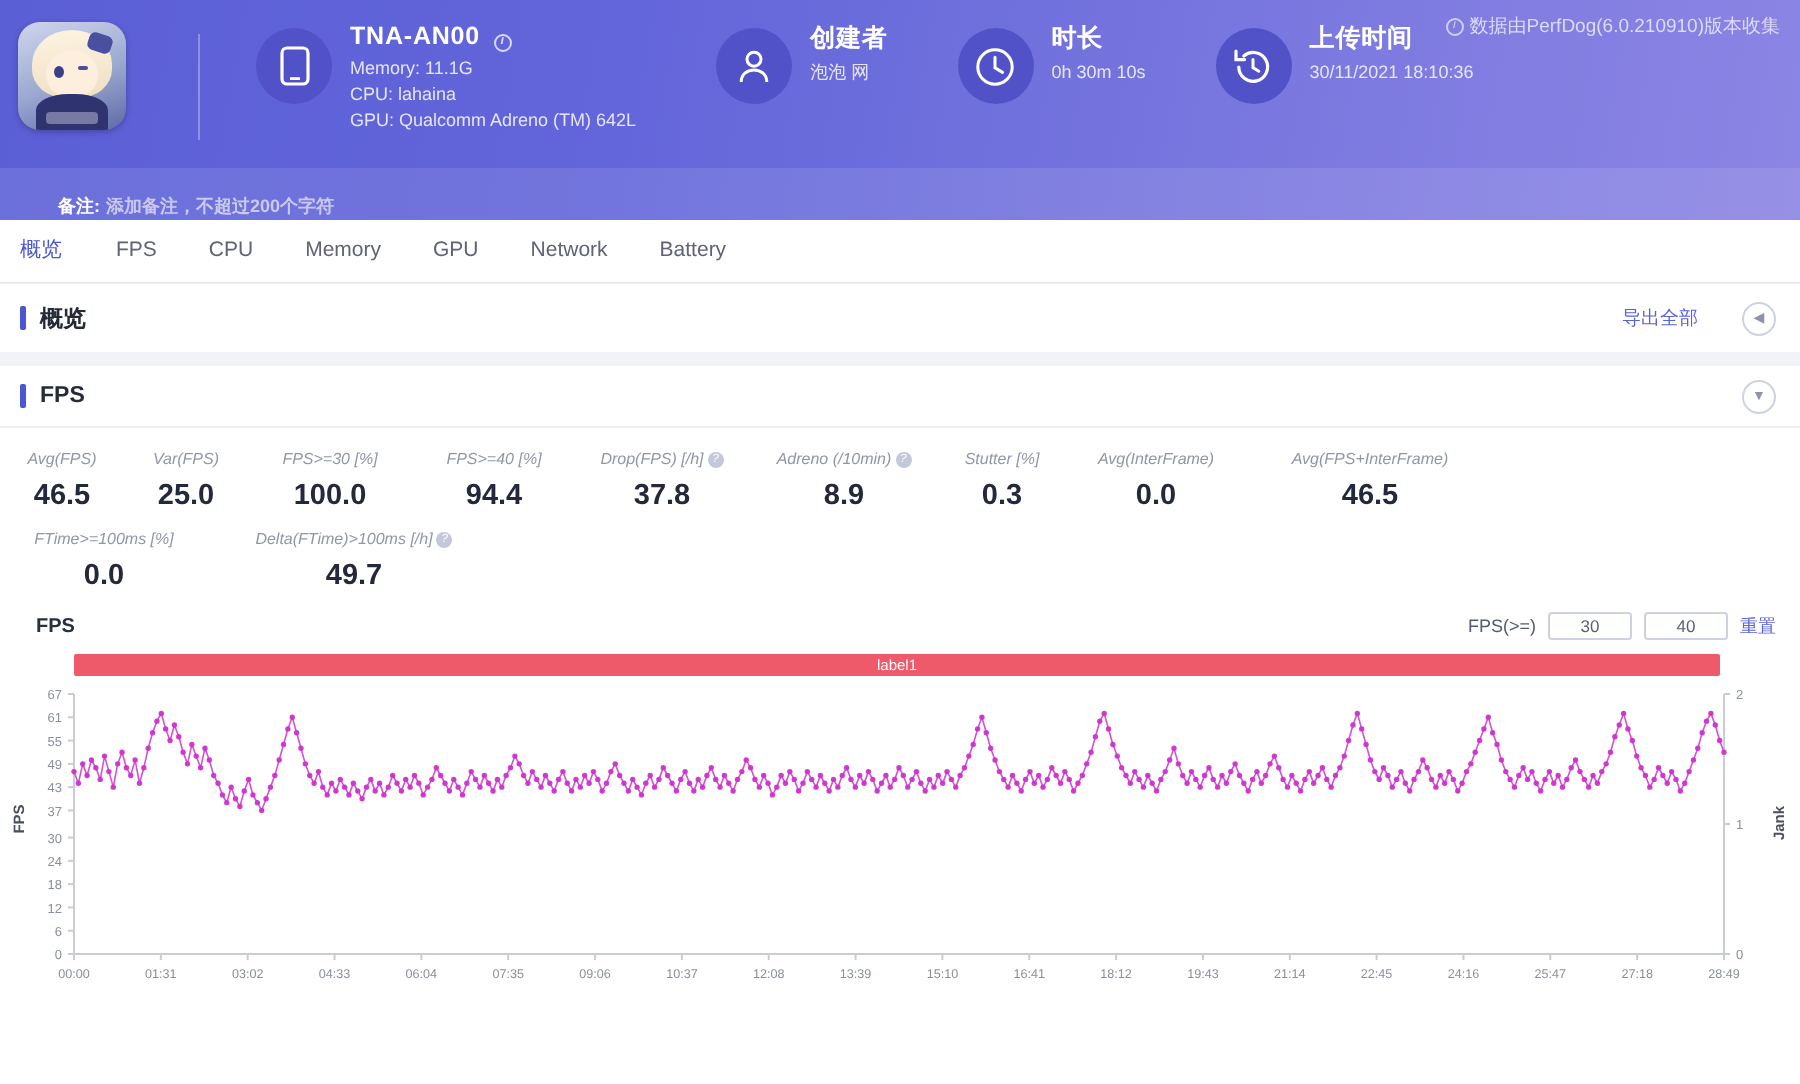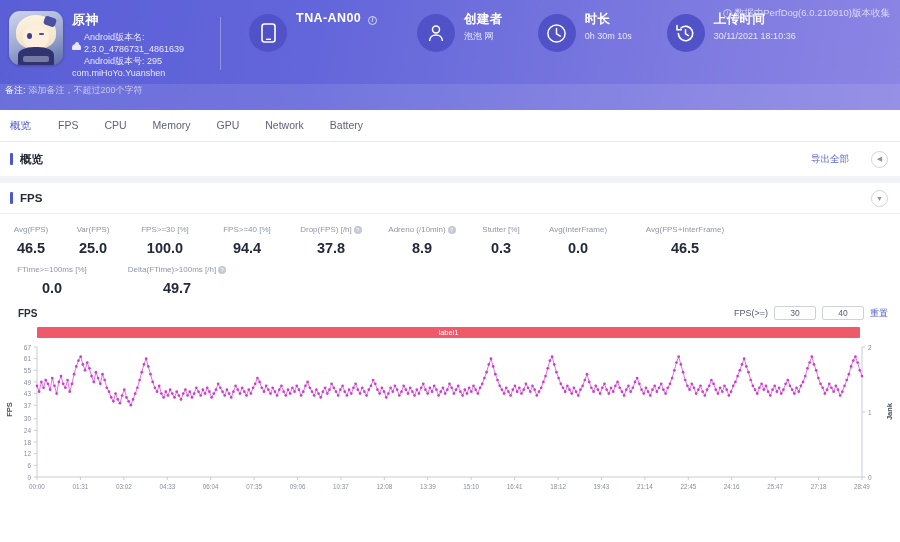--- a/index.html
+++ b/index.html
@@ -94,22 +94,23 @@
     background: #5152c8; flex: none; margin-top: 3px;
     display: flex; align-items: center; justify-content: center;
   }
   .stat-txt { padding-left: 9px; }
   .stat-title { font-size: 12.5px; font-weight: bold; letter-spacing: .4px; }
   .stat-sub { font-size: 9px; color: #e6e5fb; line-height: 1.45; margin-top: 2px; }
 
   .remark-bar {
     position: absolute; left: 0; right: 0; bottom: 0; height: 26px;
     background: rgba(255,255,255,.10);
-    display: flex; align-items: flex-start; padding-left: 5px;
+    display: flex; align-items: flex-end; padding-left: 29px;
     font-size: 9px;
+    font-weight: bold;
   }
   .remark-label { color: #fff; margin-right: 3px; }
   .remark-ph { color: #c9c8ee; }
 
   
   .tabs {
     height: 32px; background: #fff; border-bottom: 1px solid #e9eaf2;
     display: flex; align-items: center; padding-left: 10px; gap: 0;
   }
   .tab {
@@ -146,21 +147,21 @@
     padding: 0 12px 0 10px; border-bottom: 1px solid #eceef5;
   }
 
   .metrics { padding: 11px 0 4px 0; }
   .metric-row { display: flex; align-items: flex-start; }
   .metric {
     text-align: center; padding: 0 4px;
   }
   .metric-lbl {
     font-size: 8px; color: #9096a8; white-space: nowrap;
-    display: flex; align-items: center; justify-content: center; gap: 2px;
+    display: flex; align-items: center; justify-content: center; gap: 2px; font-style: italic;
   }
   .metric-val { font-size: 14.5px; font-weight: bold; color: #23283a; margin-top: 6px; }
   .qmark {
     display: inline-flex; align-items: center; justify-content: center;
     width: 8px; height: 8px; border-radius: 50%;
     background: #c3c9d8; color: #fff; font-size: 6px; line-height: 1;
   }
   .metric-row-2 { margin-top: 9px; }
 
   
@@ -212,47 +213,40 @@
     <div class="app-block">
       <div class="app-icon">
         <div class="hair"></div>
           <div class="face"></div>
         <div class="eye-l"></div>
           <div class="eye-r"></div>
         <div class="bow"></div>
           <div class="body"></div>
           <div class="badge"></div>
       </div>
-      <div class="app-text">
-        <div class="app-name">原神</div>
-        <div class="app-ver-row">
-          <span class="droid"></span>
-          <span class="app-meta">
-            <span>Android版本名:</span><br>
-            <span>2.3.0_4786731_4861639</span><br>
-            <span>Android版本号: 295</span>
-          </span>
-        </div>
-        <div class="app-pkg">com.miHoYo.Yuanshen</div>
-      </div>
     </div>
 
     <div class="hdr-divider"></div>
 
     <div class="stat-block" style="margin-left:28px;">
       <div class="stat-icon">
         <svg width="15" height="20" viewBox="0 0 15 20">
           <rect x="1" y="1" width="13" height="18" rx="2.5" fill="none" stroke="#fff" stroke-width="1.6"></rect>
           <line x1="5" y1="16.3" x2="10" y2="16.3" stroke="#fff" stroke-width="1.4"></line>
         </svg>
       </div>
       <div class="stat-txt">
         <div class="stat-title">
           <span>TNA-AN00</span>
           <span class="info-circ" style="margin-left:3px;border-color:#d9d8f5;color:#d9d8f5;">i</span>
+        </div>
+        <div class="stat-sub">
+          <span>Memory: 11.1G</span><br>
+          <span>CPU: lahaina</span><br>
+          <span>GPU: Qualcomm Adreno (TM) 642L</span>
         </div>
       </div>
     </div>
 
     <div class="stat-block" style="margin-left:40px;">
       <div class="stat-icon">
         <svg width="20" height="20" viewBox="0 0 20 20">
           <circle cx="10" cy="6.6" r="3.5" fill="none" stroke="#fff" stroke-width="1.5"></circle>
           <path d="M3.6 18c0-3.8 2.9-6 6.4-6s6.4 2.2 6.4 6" fill="none" stroke="#fff" stroke-width="1.5"></path>
         </svg>

